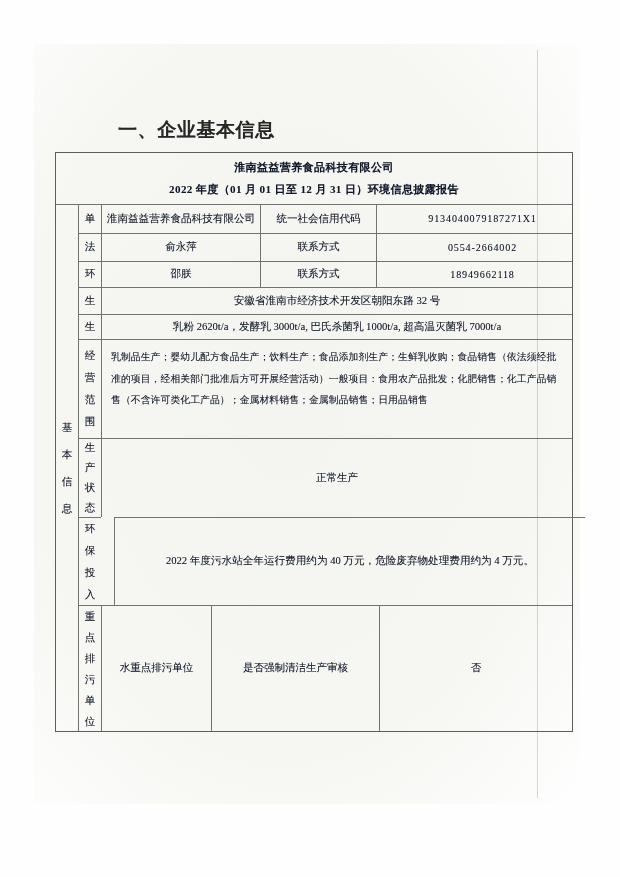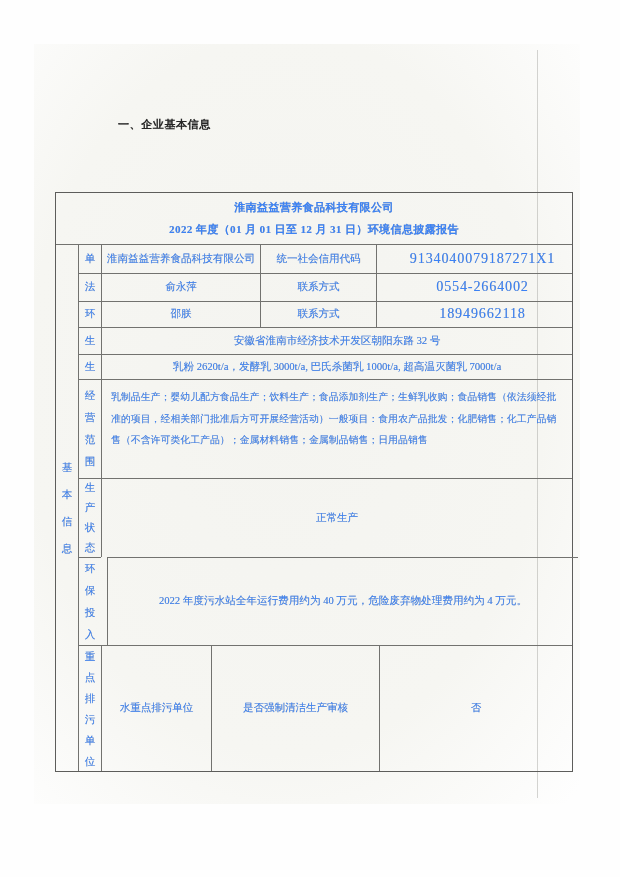--- a/index.html
+++ b/index.html
@@ -16,50 +16,49 @@
     pointer-events:none;
   }
   
   .fold-line{
     position:absolute;left:537px;top:50px;width:1px;height:748px;
     background:rgba(150,150,144,0.40);
     pointer-events:none;
   }
   .heading{
     position:absolute;left:118px;top:117px;
-    font-size:11px;font-weight:bold;color:#262626;letter-spacing:0.6px;
+    font-size:19px;font-weight:bold;color:#262626;letter-spacing:0.6px;
     text-shadow:0.2px 0.2px 0.4px rgba(40,40,40,0.35);
   }
   .tbl{
     position:absolute;left:55px;top:152px;width:516px;height:578px;
     border:1.4px solid #5d5d5b;
-    color:#3b82f6;
+    color:#0f172a;
     text-shadow:0.2px 0.2px 0.35px rgba(50,50,50,0.35);
-    margin-top:40px;
   }
   .c{
     position:absolute;box-sizing:border-box;
     border:0 solid #72726f;
     display:flex;align-items:center;justify-content:center;
     text-align:center;font-size:10.5px;line-height:1.35;
   }
   .bt{border-top-width:1px}
   .bl{border-left-width:1px}
   .hdr{flex-direction:column;gap:7px;font-weight:bold;font-size:11px;letter-spacing:0.4px;}
   .vlab span{display:block;width:12px;word-break:break-all;text-align:center;}
   .lh27 span{line-height:27px}
   .lh25 span{line-height:22px}
   .lh20 span{line-height:20px}
   .lh22 span{line-height:22px}
   .lh21 span{line-height:21px}
   .scope{
     align-items:flex-start;justify-content:flex-start;text-align:left;
     padding:6px 8px 0 9px;font-size:9.8px;line-height:21.5px;letter-spacing:0.1px;
   }
-  .code{letter-spacing:0.9px;font-size:14px;padding-left:16px;}
+  .code{letter-spacing:0.9px;font-size:10px;padding-left:16px;}
   .fw{font-size:10.6px;}
 </style>
 </head>
 <body>
 
 <div class="page">
 
   <div class="scan-texture"></div>
   <div class="fold-line"></div>
 
@@ -105,21 +104,21 @@
     </div>
 
     <div class="c bt bl vlab lh20" style="left:22px;top:285px;width:23px;height:79px;">
       <span>生产状态</span>
     </div>
     <div class="c bt bl" style="left:45px;top:285px;width:471px;height:79px;">正常生产</div>
 
     <div class="c bt bl vlab lh22" style="left:22px;top:364px;width:23px;height:88px;align-items:center;">
       <span>环保投入</span>
     </div>
-    <div class="c bt bl fw" style="left:51px;top:364px;width:471px;height:88px;">2022 年度污水站全年运行费用约为 40 万元，危险废弃物处理费用约为 4 万元。</div>
+    <div class="c bt bl fw" style="left:58px;top:364px;width:471px;height:88px;">2022 年度污水站全年运行费用约为 40 万元，危险废弃物处理费用约为 4 万元。</div>
 
     <div class="c bt bl" style="left:45px;top:452px;width:110px;height:126px;">水重点排污单位</div>
     <div class="c bt bl vlab lh21" style="left:22px;top:452px;width:23px;height:126px;">
       <span>重点排污单位</span>
     </div>
     <div class="c bt bl" style="left:155px;top:452px;width:168px;height:126px;">是否强制清洁生产审核</div>
     <div class="c bt bl" style="left:323px;top:452px;width:193px;height:126px;">否</div>
 
   </div>
 </div>

